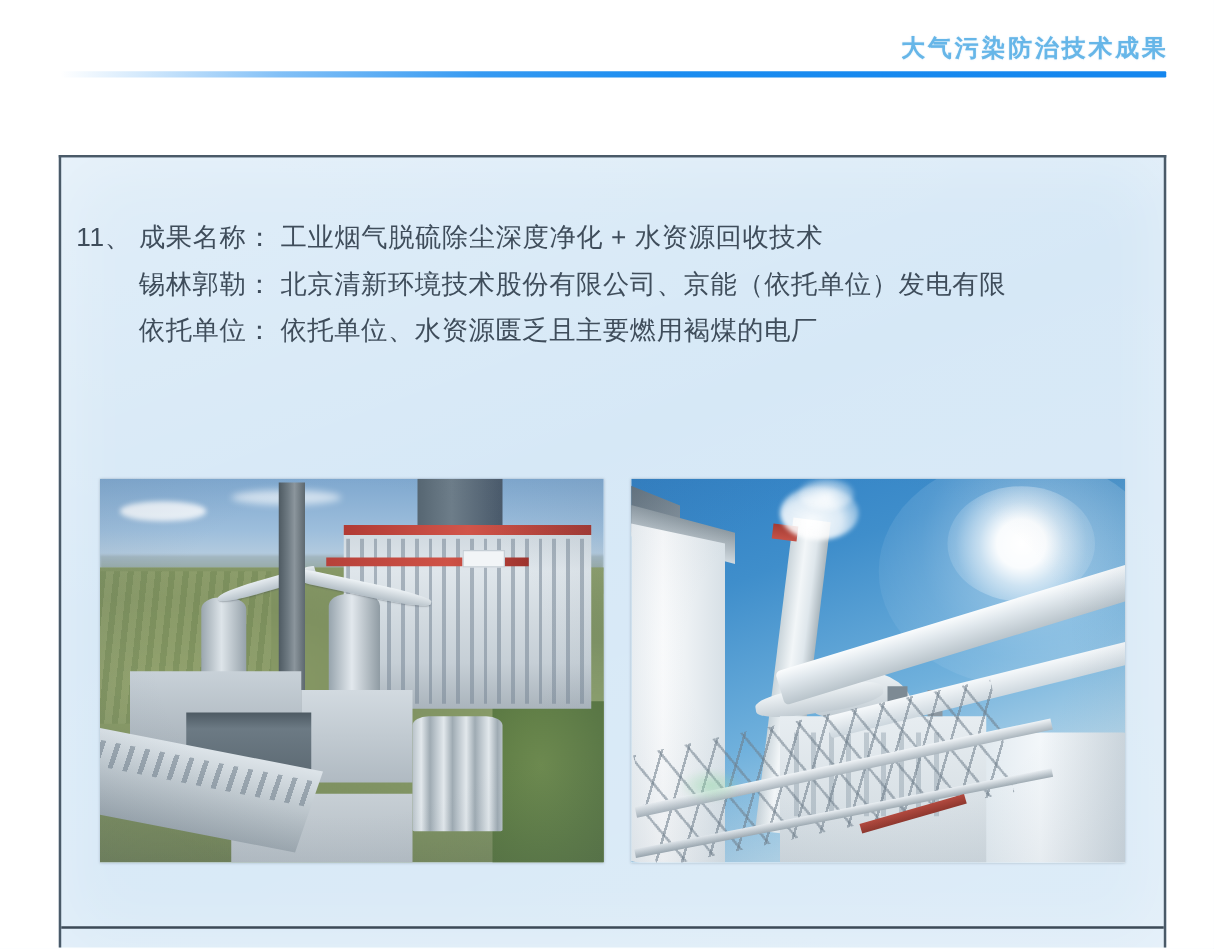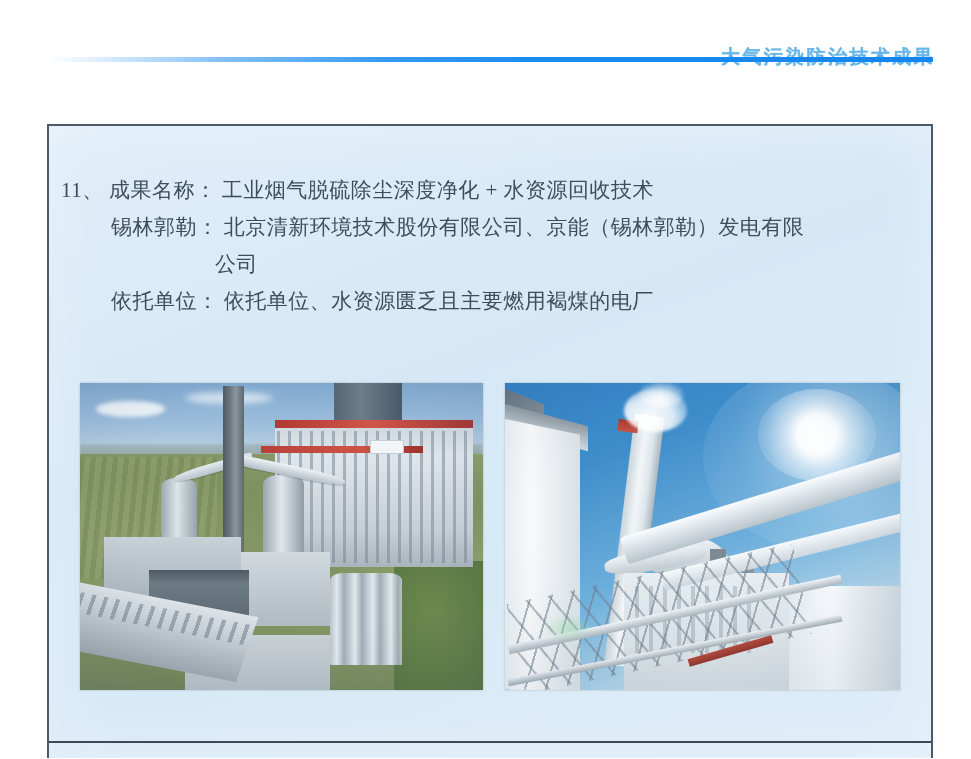--- a/index.html
+++ b/index.html
@@ -27,21 +27,20 @@
     position: absolute;
     right: 36px;
     top: 26px;
     font-family: "DejaVu Serif", "Liberation Serif", serif;
     font-size: 19px;
     font-weight: bold;
     letter-spacing: 2.4px;
     color: #66b6e8;
     text-shadow: 0 0 1px rgba(120,185,230,0.65);
     white-space: nowrap;
-    margin-top: 18px;
   }
   #header-rule {
     position: absolute;
     left: 48px;
     top: 57px;
     width: 885px;
     height: 5px;
     background: linear-gradient(to right,
         rgba(26,140,240,0.00) 0%,
         rgba(26,140,240,0.18) 7%,
@@ -78,21 +77,21 @@
 
   
   #text-block {
     position: absolute;
     left: 12px;
     top: 46px;
     width: 856px;
     color: #3f4d5b;
     font-size: 21px;
     line-height: 37px;
-    font-family: Liberation Serif, serif;
+    font-family: Liberation Sans, sans-serif;
   }
   .text-row {
     display: block;
     white-space: nowrap;
   }
   .row-indent {
     padding-left: 50px;
   }
   .row-indent2 {
     padding-left: 154px;
@@ -432,26 +431,23 @@
   <div id="text-block">
 
     <div class="text-row">
       <span class="item-no">11、</span>
       <span class="field-label">成果名称：</span>
       <span class="field-value">工业烟气脱硫除尘深度净化 + 水资源回收技术</span>
     </div>
 
     <div class="text-row row-indent">
       <span class="field-label">锡林郭勒：</span>
-      <span class="field-value">北京清新环境技术股份有限公司、京能（锡林郭勒）发电有限</span>
+      <span class="field-value">北京清新环境技术股份有限公司、京能（依托单位）发电有限</span>
     </div>
 
-    <div class="text-row row-indent2">
-      <span class="field-value">公司</span>
-    </div>
 
     <div class="text-row row-indent">
       <span class="field-label">依托单位：</span>
       <span class="field-value">依托单位、水资源匮乏且主要燃用褐煤的电厂</span>
     </div>
 
   </div>
 
   <div class="photo" id="photo-left">
     <div class="ph-layer sky"></div>

